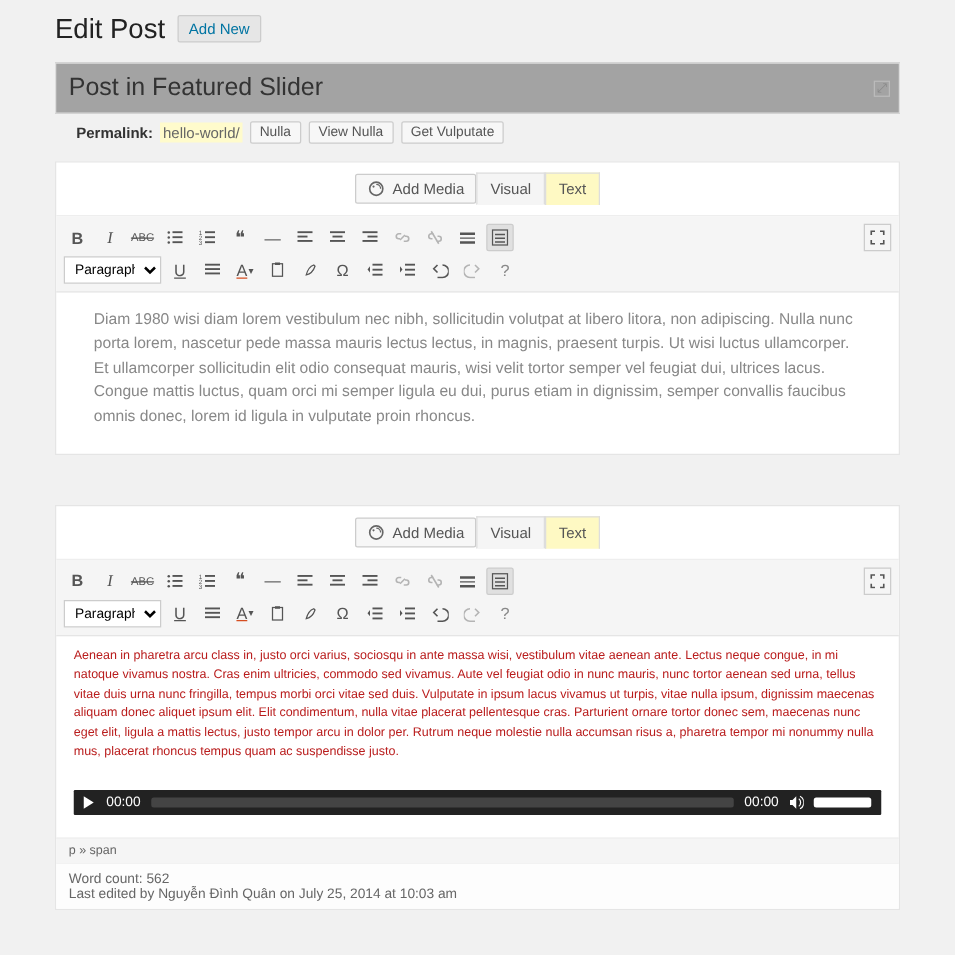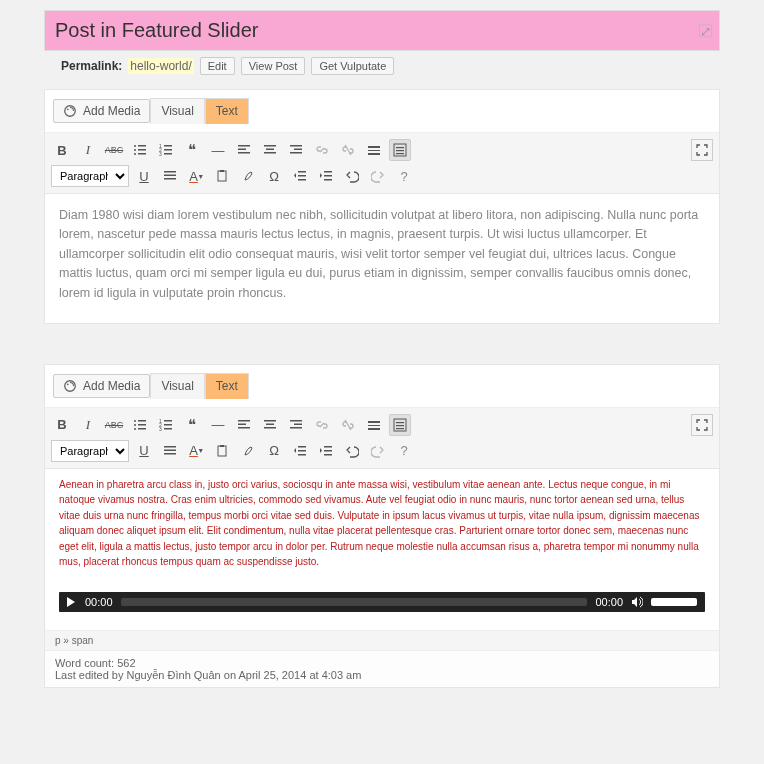--- a/index.html
+++ b/index.html
@@ -11,95 +11,99 @@
   }
   .wrap { padding: 10px 44px 0 44px; }
   .page-head { display:flex; align-items:center; gap:10px; margin-bottom:14px; }
   .page-head h1 { font-size: 22px; font-weight: 400; color:#222; }
   .add-new-btn {
     background:#e6e6e6; color:#0074a2; border:1px solid #ccc;
     font-size:12px; padding:3px 8px; border-radius:2px; cursor:pointer;
   }
   .title-input {
     width:100%; font-size:20px; padding:8px 10px; border:1px solid #ddd;
-    background:#f9a8d4; outline:none; font-weight:400; color:#333;
+    background:#a3a3a3; outline:none; font-weight:400; color:#333;
   }
   .title-row{ position:relative; }
   .title-expand {
     position:absolute; right:8px; top:50%; transform:translateY(-50%);
     width:13px;height:13px;border:1px solid #bbb;font-size:10px;line-height:11px;
     text-align:center;color:#888;
   }
   .permalink { font-size:12px; color:#666; margin-top:6px; display:flex; align-items:center; gap:6px; flex-wrap:wrap;}
   .permalink strong{color:#333;margin-left:17px;}
   .permalink .slug{ background:#fffbcc; padding:1px 2px; color:#666;}
   .mini-btn{
     border:1px solid #ccc; background:#f7f7f7; color:#555; border-radius:2px;
     font-size:11px; padding:2px 7px; cursor:pointer;
   }
   .editor-card{ background:#fff; border:1px solid #e5e5e5; margin-top:14px; }
   .editor-second{ margin-top:40px; }
-  .editor-top{ display:flex; align-items:center; justify-content:flex-start; padding:8px; border-bottom:1px solid #eee;}
+  .editor-top{ display:flex; align-items:center; justify-content:center; padding:8px; border-bottom:1px solid #eee;}
   .addmedia{
     border:1px solid #ccc;background:#f7f7f7;color:#555;border-radius:2px;
     font-size:12px;padding:4px 9px;display:inline-flex;align-items:center;gap:6px;cursor:pointer;
   }
   .tabs {display:flex;}
   .tab{
-    border:1px solid #ddd;background:#fdba74;font-size:12px;padding:5px 10px;color:#555;cursor:pointer;
+    border:1px solid #ddd;background:#fef9c3;font-size:12px;padding:5px 10px;color:#555;cursor:pointer;
     border-bottom:none;
   }
   .tab.active{ background:#f5f5f5; border-bottom:1px solid #f5f5f5;}
   .toolbar{ background:#f5f5f5; border-bottom:1px solid #e5e5e5; padding:4px 6px; position:relative;}
   .trow{display:flex;align-items:center;gap:4px;flex-wrap:wrap;padding:2px 0;}
   .tbtn{
     width:22px;height:22px;border:1px solid transparent;border-radius:2px;
     display:inline-flex;align-items:center;justify-content:center;color:#555;
     font-size:13px;cursor:pointer;background:transparent;
   }
   .tbtn.svg svg{width:14px;height:14px;display:block;}
   .tbtn.active{ background:#e0e0e0;border-color:#ccc;}
   .tbtn.disabled{opacity:.4;}
   .psel{
     border:1px solid #ccc;background:#fff;font-size:11px;padding:2px 4px;width:78px;height:22px;
   }
   .dfw{
     position:absolute;right:6px;top:6px;width:22px;height:22px;border:1px solid #ccc;
     display:flex;align-items:center;justify-content:center;cursor:pointer;background:#f5f5f5;
   }
-  .editor-body{ padding:12px 14px 20px; font-size:12.5px; line-height:1.55; color:#888; }
+  .editor-body{ padding:12px 30px 20px; font-size:12.5px; line-height:1.55; color:#888; }
   .editor-body2{ padding:8px 14px 14px; font-size:10px; line-height:1.55; color:#b91c1c; }
   .audio{
     background:#222;color:#fff;font-size:11px;display:flex;align-items:center;
     padding:4px 8px;margin:8px 14px 0;gap:8px;border-radius:1px;
   }
   .play{width:10px;height:10px;border-left:8px solid #fff;border-top:5px solid transparent;border-bottom:5px solid transparent;}
   .track{flex:1;height:8px;background:#444;border-radius:2px;}
   .vol{width:46px;height:8px;background:#fff;border-radius:2px;}
   .speaker{width:12px;height:12px;}
   .footer-bar{border-top:1px solid #eee;background:#f5f5f5;font-size:10px;padding:4px 10px;color:#666;}
   .footer-stats{display:flex;justify-content:space-between;padding:6px 10px;font-size:11px;color:#666;border-top:1px solid #eee;background:#fdfdfd;flex-direction:column;}
   .icon-media{width:14px;height:14px;}
 </style>
 </head>
 <body>
 
 <div class="wrap">
 
+  <div class="page-head">
+    <h1>Edit Post</h1>
+    <button class="add-new-btn">Add New</button>
+  </div>
 
   <div class="title-row">
     <input class="title-input" value="Post in Featured Slider" style="">
     <span class="title-expand">⤢</span>
   </div>
 
   <div class="permalink">
     <strong>Permalink:</strong>
       <span class="slug">hello-world/</span>
-    <button class="mini-btn">Edit</button>
-    <button class="mini-btn">View Post</button>
+    <button class="mini-btn">Nulla</button>
+    <button class="mini-btn">View Nulla</button>
     <button class="mini-btn">Get Vulputate</button>
   </div>
 
   <div class="editor-card">
     <div class="editor-top">
       <button class="addmedia">
         <svg class="icon-media" viewBox="0 0 16 16">
             <circle cx="8" cy="8" r="6" fill="none" stroke="#666" stroke-width="1.5"></circle>
             <circle cx="5.5" cy="6" r="1" fill="#666"></circle>
             <path d="M8 4a4 4 0 0 1 4 4" fill="none" stroke="#666" stroke-width="1.2"></path>
@@ -406,16 +410,16 @@
       <svg class="speaker" viewBox="0 0 12 12">
           <path d="M1 4h2l3-3v10l-3-3H1z" fill="#fff"></path>
           <path d="M8 3c2 1 2 5 0 6M9 1c4 2 4 8 0 10" stroke="#fff" stroke-width="1" fill="none"></path>
         </svg>
       <div class="vol"></div>
     </div>
     <div style="height:18px"></div>
     <div class="footer-bar">p » span</div>
     <div class="footer-stats">
       <span><span>Word count:</span> <span>562</span></span>
-      <span>Last edited by Nguyễn Đình Quân on April 25, 2014 at 4:03 am</span>
+      <span>Last edited by Nguyễn Đình Quân on July 25, 2014 at 10:03 am</span>
     </div>
   </div>
 </div>
 
 </body></html>

